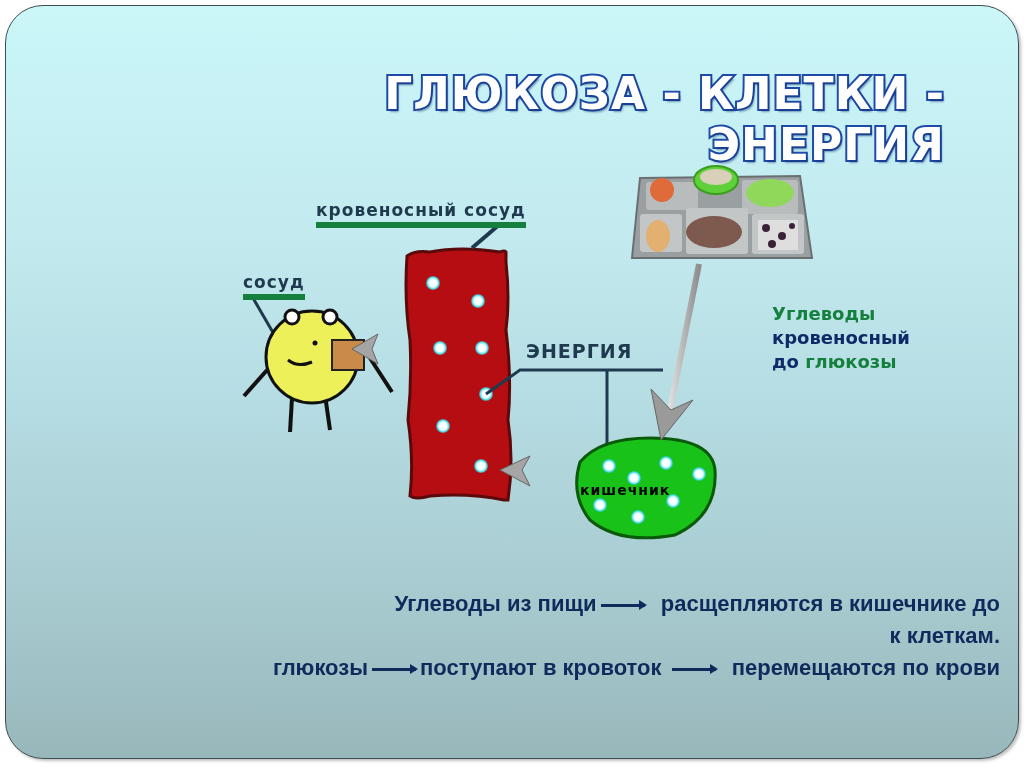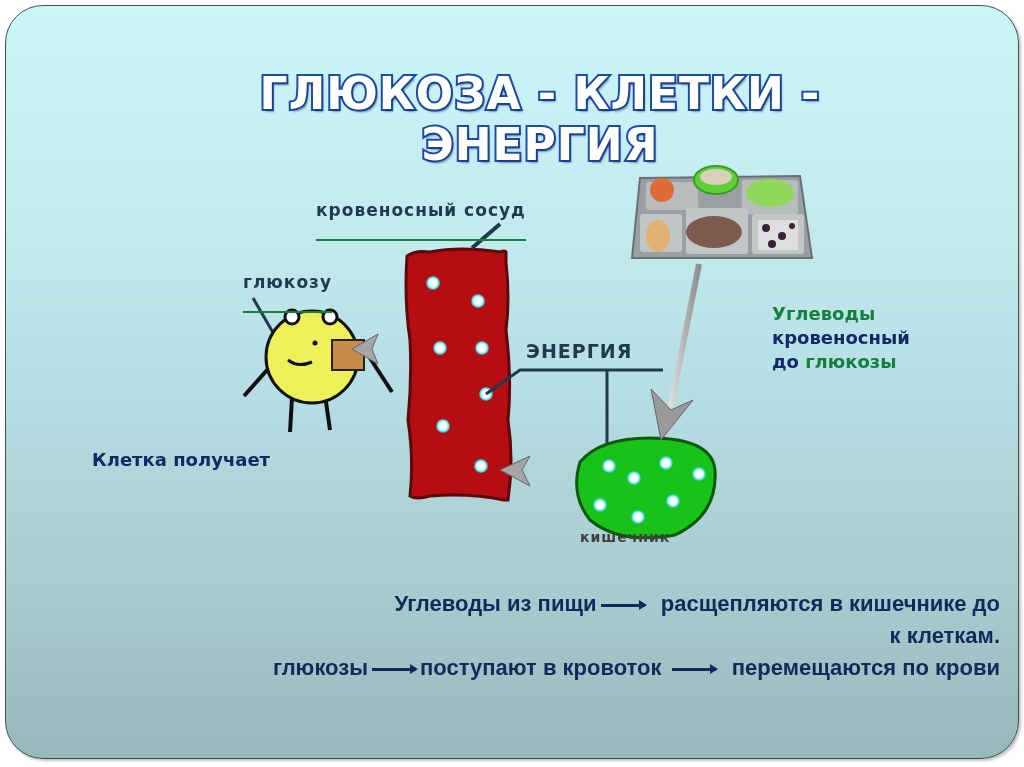--- a/index.html
+++ b/index.html
@@ -1,25 +1,25 @@
 <!DOCTYPE html>
 <html><head>
 <meta charset="utf-8">
 <style>
   html,body{margin:0;padding:0;background:#ffffff;}
   body{width:1024px;height:767px;position:relative;overflow:hidden;font-family:"DejaVu Sans","Liberation Sans",sans-serif;}
   .slide{position:absolute;left:5px;top:5px;width:1012px;height:752px;border:1.5px solid #3d4d52;border-radius:38px;
     background:linear-gradient(to bottom,#cbf7f9 0%,#c2eaef 30%,#b4dbe1 55%,#a6c9ce 80%,#98b7bb 100%);
     box-shadow:2px 2px 3px rgba(0,0,0,0.25);}
-  .title{position:absolute;left:135px;top:68px;width:810px;text-align:center;font-family:"DejaVu Sans",sans-serif;
+  .title{position:absolute;left:135px;top:68px;width:810px;text-align:right;font-family:"DejaVu Sans",sans-serif;
     font-weight:bold;font-size:44px;letter-spacing:1px;color:#ffffff;
     -webkit-text-stroke:4px #1e4aa8;paint-order:stroke fill;
     text-shadow:2px 3px 2px rgba(20,50,120,0.45);}
   .lbl{position:absolute;font-family:"DejaVu Sans",sans-serif;font-weight:bold;color:#1f3a4f;letter-spacing:1px;}
-  .lbl.under{border-bottom:2px solid #15803d;padding-bottom:19px;}
+  .lbl.under{border-bottom:6px solid #15803d;padding-bottom:2px;}
   .note{position:absolute;font-family:"DejaVu Sans",sans-serif;font-weight:bold;font-size:18px;line-height:24px;color:#0f2a66;}
   .red{color:#15803d;}
   .bottom{position:absolute;left:40px;top:588px;width:960px;text-align:right;font-family:"Liberation Sans",sans-serif;
     font-weight:bold;font-size:22px;line-height:32px;color:#112a5c;}
   .arrow-inline{display:inline-block;width:44px;height:3px;background:#112a5c;vertical-align:middle;position:relative;margin:0 4px;}
   .arrow-inline::after{content:"";position:absolute;right:-2px;top:-4px;border-left:8px solid #112a5c;border-top:5px solid transparent;border-bottom:5px solid transparent;}
   svg{position:absolute;left:0;top:0;}
 </style>
 </head>
 <body>
@@ -110,32 +110,31 @@
     <path d="M600 470 L520 470" stroke="url(#grayArrow)" stroke-width="5"></path>
     <path d="M500 470 L530 456 L522 470 L530 486 Z" fill="#a5a5a5" stroke="#666" stroke-width="1"></path>
   </g>
   <g>
     <path d="M438 349 L372 349" stroke="url(#grayArrow)" stroke-width="5"></path>
     <path d="M352 349 L378 334 L372 349 L378 364 Z" fill="#a5a5a5" stroke="#666" stroke-width="1"></path>
   </g>
 </svg>
 
 <div class="lbl under" style="left:316px;top:200px;font-size:17px;">кровеносный сосуд</div>
-<div class="lbl under" style="left:243px;top:272px;font-size:17px;">глюкозу</div>
+<div class="lbl under" style="left:243px;top:272px;font-size:17px;">сосуд</div>
 <div class="lbl" style="left:526px;top:340px;font-size:19px;">ЭНЕРГИЯ</div>
-<div class="lbl" style="left:580px;top:482px;font-size:14px;color:#404040;margin-top:47px;">кишечник</div>
+<div class="lbl" style="left:580px;top:482px;font-size:14px;color:#000000;">кишечник</div>
 
 <div class="note" style="left:772px;top:302px;">
   <div class="red">Углеводы</div>
   <div>кровеносный</div>
   <div><span>до </span><span class="red">глюкозы</span></div>
 </div>
 
 <div class="note" style="left:92px;top:448px;">
-  <div>Клетка получает</div>
 </div>
 
 <div class="bottom">
   <div>
     <span>Углеводы из пищи</span><span class="arrow-inline"></span>&nbsp;
     <span>расщепляются в кишечнике до</span>
   </div>
   <div>
     <span>к клеткам.</span>
   </div>

